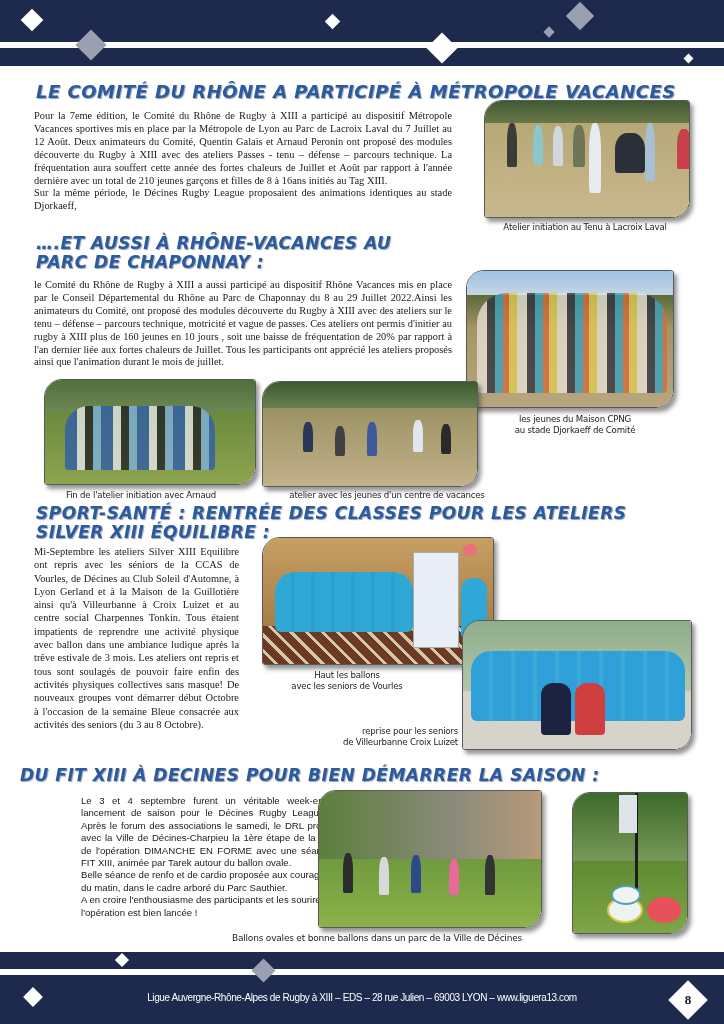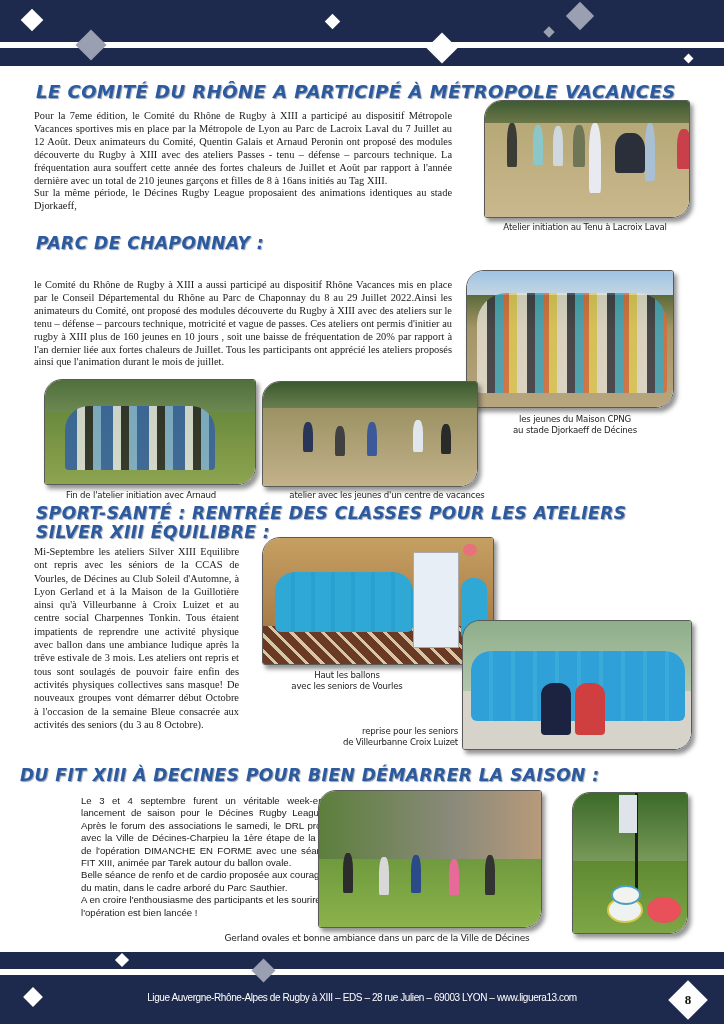--- a/index.html
+++ b/index.html
@@ -69,33 +69,34 @@
   <div class="fig" style="left:68px;top:25px;width:10px;height:40px;background:#cfd7df;"></div>
   <div class="fig" style="left:88px;top:24px;width:12px;height:42px;background:#6f7656;"></div>
   <div class="fig" style="left:104px;top:22px;width:12px;height:70px;background:#e8eaf0;"></div>
   <div class="fig" style="left:130px;top:32px;width:30px;height:40px;background:#2b2f3a;"></div>
   <div class="fig" style="left:160px;top:22px;width:10px;height:58px;background:#a9bfd4;"></div>
   <div class="fig" style="left:192px;top:28px;width:14px;height:40px;background:#c9404b;"></div>
 </div>
 <div class="cap" style="left:470px;top:222px;width:230px;">Atelier initiation  au Tenu à Lacroix Laval</div>
 
 <div class="h" style="left:36px;top:234px;font-size:17px;">
+  <div>….et  aussi à Rhône-Vacances au</div>
   <div>Parc de Chaponnay :</div>
 </div>
 <div class="p" style="left:34px;top:279px;width:418px;">
   <div>le Comité du Rhône de Rugby à XIII a aussi participé au dispositif Rhône Vacances mis en place par le Conseil Départemental du Rhône au Parc de Chaponnay du 8 au 29 Juillet 2022.Ainsi les animateurs du Comité, ont proposé des modules découverte du Rugby à XIII avec des ateliers sur le tenu – défense – parcours technique, motricité  et vague de passes. Ces ateliers ont permis d'initier au rugby à XIII plus de 160 jeunes en 10 jours , soit une baisse de fréquentation de 20% par rapport à l'an dernier liée aux fortes chaleurs de Juillet. Tous les participants ont apprécié les ateliers proposés ainsi que l'animation durant le mois de juillet.</div>
 </div>
 <div class="photo" style="left:466px;top:270px;width:208px;height:138px;">
   <div class="sky" style="height:26px;background:linear-gradient(#9fc3e3,#c6d7e4);"></div>
   <div class="ground" style="height:112px;background:linear-gradient(#5b6a3a 0%,#a49566 30%,#b8a680);"></div>
   <div style="position:absolute;left:10px;top:22px;width:190px;height:100px;background:repeating-linear-gradient(90deg,#e7e2d6 0 10px,#2e3140 10px 18px,#3aa2bd 18px 26px,#d66a3a 26px 32px,#e2cc53 32px 40px);opacity:0.78;border-radius:30px 30px 4px 4px;"></div>
 </div>
 <div class="cap" style="left:470px;top:414px;width:210px;">
   <div>les jeunes du Maison CPNG</div>
-  <div>au stade Djorkaeff de Décines</div>
+  <div>au stade Djorkaeff de Comité</div>
 </div>
 
 <div class="photo" style="left:44px;top:379px;width:212px;height:106px;">
   <div class="sky" style="height:34px;background:linear-gradient(#4f6f3c,#6f8a54);"></div>
   <div class="ground" style="height:72px;background:linear-gradient(#6b8a3d,#8da450);"></div>
   <div style="position:absolute;left:20px;top:26px;width:150px;height:64px;background:repeating-linear-gradient(90deg,#2f5ea8 0 12px,#e6e6e6 12px 20px,#222 20px 28px,#7fb0da 28px 36px);opacity:0.8;border-radius:24px 24px 4px 4px;"></div>
 </div>
 <div class="cap" style="left:36px;top:490px;width:210px;">Fin de l'atelier initiation avec Arnaud</div>
 
 <div class="photo" style="left:262px;top:381px;width:216px;height:106px;">
@@ -159,21 +160,21 @@
 </div>
 <div class="photo" style="left:572px;top:792px;width:116px;height:142px;">
   <div class="sky" style="height:70px;background:linear-gradient(#3c6a2a,#7a9a5a);"></div>
   <div class="ground" style="height:72px;background:linear-gradient(#5f8a32,#7ea646);"></div>
   <div style="position:absolute;left:62px;top:0;width:3px;height:100px;background:#1c1c1c;"></div>
   <div style="position:absolute;left:46px;top:2px;width:18px;height:38px;background:#dfe3ea;"></div>
   <div style="position:absolute;left:34px;top:104px;width:36px;height:26px;background:#eef2f0;border-radius:50%;border:2px solid #d6c84a;"></div>
   <div style="position:absolute;left:38px;top:92px;width:30px;height:20px;background:#f2f2ee;border-radius:50%;border:2px solid #4aa0c0;"></div>
   <div style="position:absolute;left:74px;top:104px;width:34px;height:26px;background:#e8505a;border-radius:50%;"></div>
 </div>
-<div class="cap" style="left:196px;top:933px;width:362px;font-size:9px;">Gerland ovales et bonne ambiance dans un parc de la Ville de Décines</div>
+<div class="cap" style="left:196px;top:933px;width:362px;font-size:9px;">Ballons ovales et bonne ballons dans un parc de la Ville de Décines</div>
 
 <div class="ftr"></div>
 <div class="ftr-line"></div>
 <div class="dia w" style="left:117px;top:955px;width:10px;height:10px;"></div>
 <div class="dia g" style="left:255px;top:962px;width:17px;height:17px;"></div>
 <div class="dia w" style="left:26px;top:990px;width:14px;height:14px;"></div>
 <div class="ftr-text">Ligue Auvergne-Rhône-Alpes de Rugby à XIII – EDS – 28 rue Julien – 69003  LYON  – www.liguera13.com</div>
 <div class="page-num">
     <span>8</span>
   </div>

